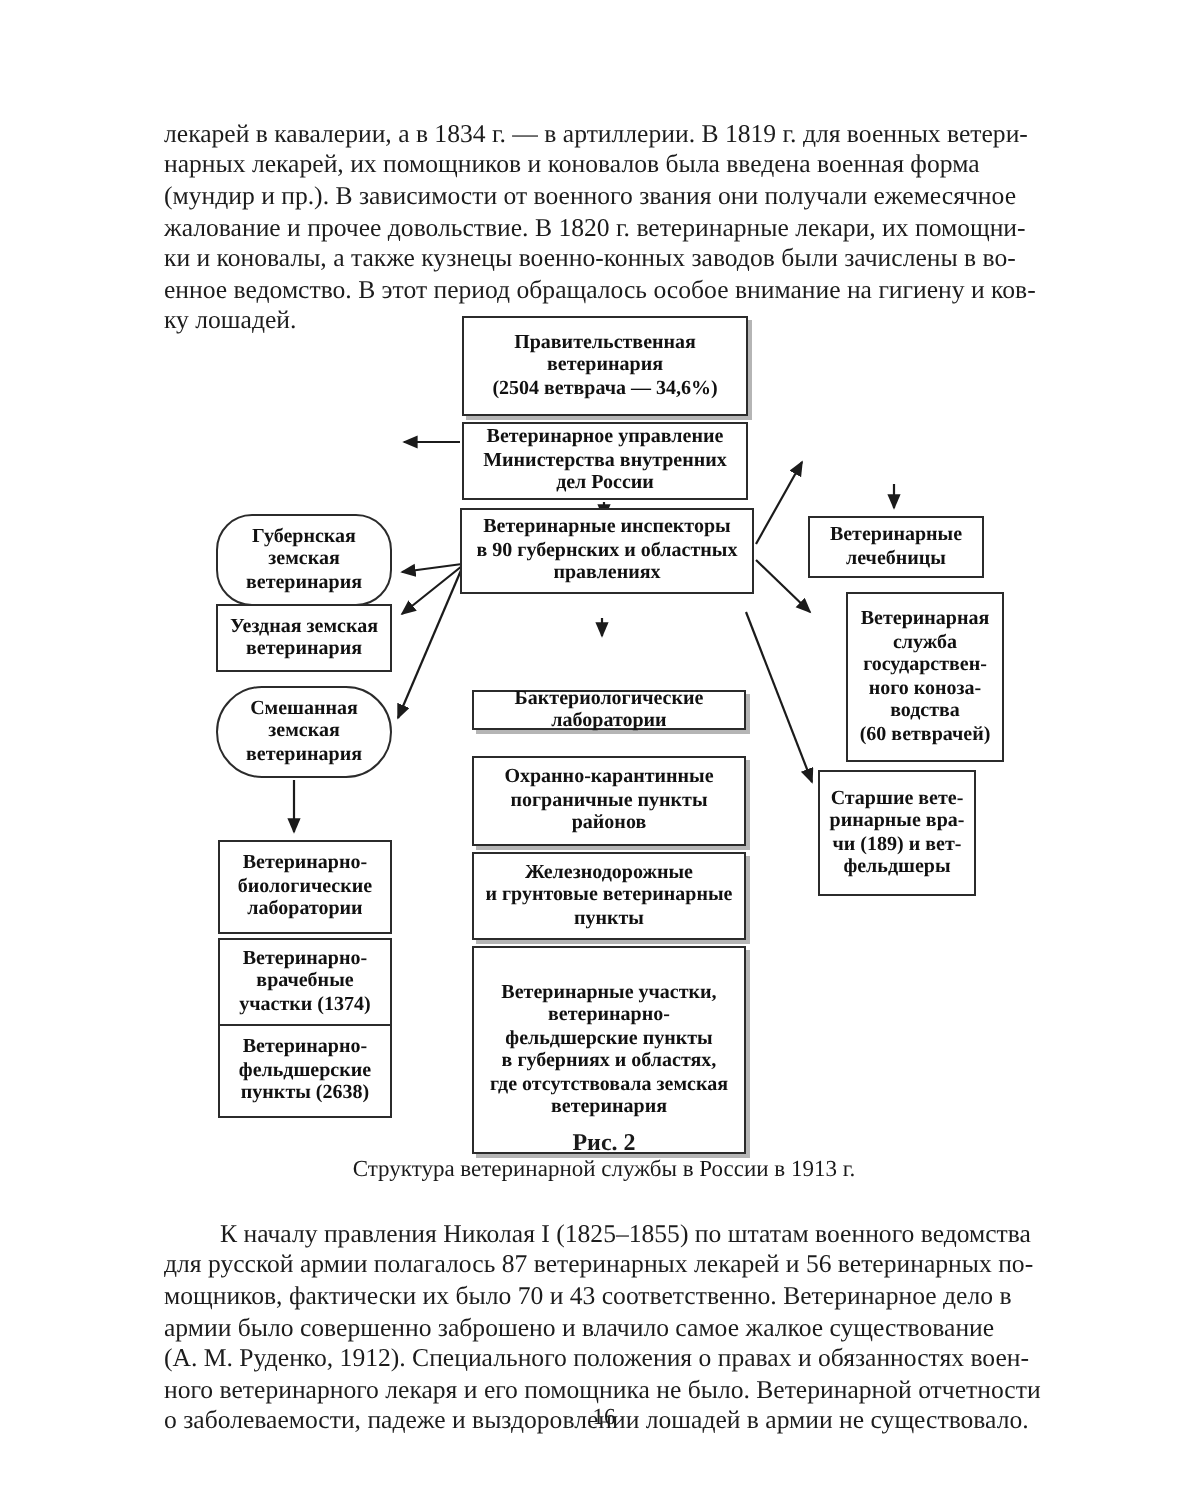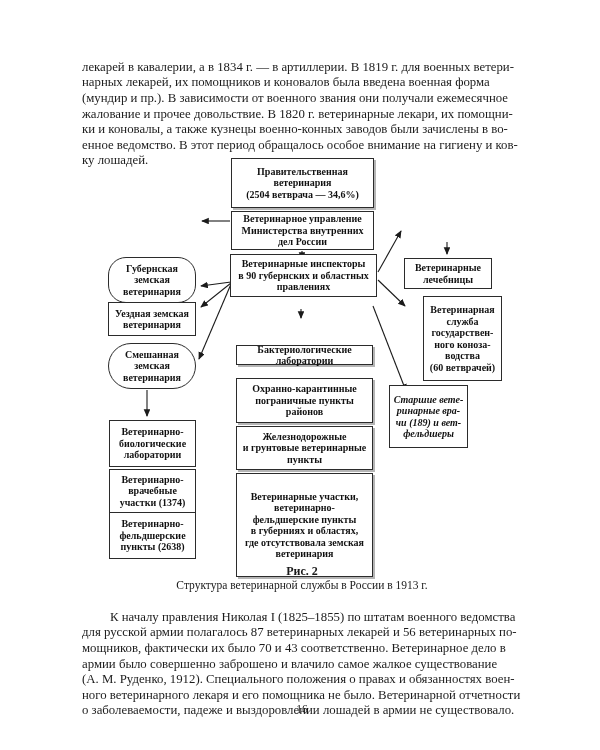--- a/index.html
+++ b/index.html
@@ -52,21 +52,21 @@
   #l2{left:108px;top:257px;width:88px;height:46px;border-radius:18px;}
   #l3{left:108px;top:302px;width:88px;height:34px;}
   #l4{left:108px;top:343px;width:88px;height:46px;border-radius:23px;}
   #l5{left:109px;top:420px;width:87px;height:47px;}
   #l6{left:109px;top:469px;width:87px;height:44px;}
   #l7{left:109px;top:512px;width:87px;height:47px;}
   
   #r1{left:404px;top:198px;width:88px;height:43px;}
   #r2{left:404px;top:258px;width:88px;height:31px;}
   #r3{left:409px;top:296px;width:79px;height:85px;margin-left:14px;}
-  #r4{left:389px;top:385px;width:79px;height:63px;font-style:italic;}
+  #r4{left:409px;top:385px;width:79px;height:63px;}
 </style>
 </head>
 <body>
 
 <p class="para para-top">лекарей в кавалерии, а в 1834 г. — в артиллерии. В 1819 г. для военных ветери-
 нарных лекарей, их помощников и коновалов была введена военная форма
 (мундир и пр.). В зависимости от военного звания они получали ежемесячное
 жалование и прочее довольствие. В 1820 г. ветеринарные лекари, их помощни-
 ки и коновалы, а также кузнецы военно-конных заводов были зачислены в во-
 енное ведомство. В этот период обращалось особое внимание на гигиену и ков-

